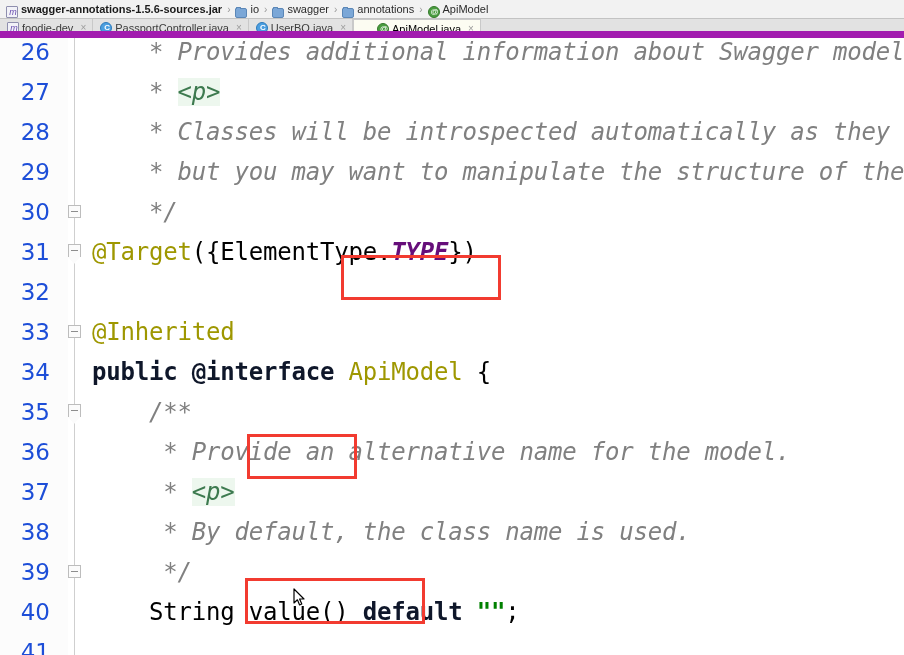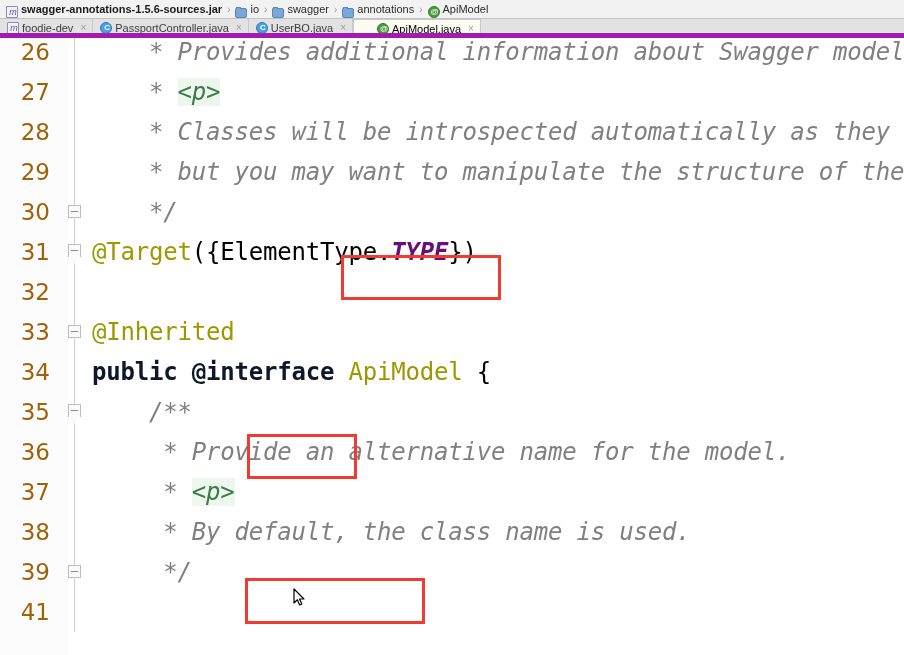--- a/index.html
+++ b/index.html
@@ -92,21 +92,21 @@
     line-height: 12px;
     color: #ffffff;
     font-family: "Liberation Sans", sans-serif;
   }
 
   
   .tabstrip {
     height: 19px;
     box-sizing: border-box;
     background: #e2e2e2;
-    border-bottom: 5px solid #a21caf;
+    border-bottom: 7px solid #a21caf;
     display: flex;
     align-items: stretch;
     font-size: 11px;
     overflow: hidden;
   }
   .tab {
     display: flex;
     align-items: center;
     padding: 0 6px 0 7px;
     box-sizing: border-box;
@@ -207,21 +207,21 @@
     height: 40px;
     display: flex;
     align-items: center;
     white-space: pre;
   }
   .lineno {
     width: 58px;
     box-sizing: border-box;
     text-align: right;
     padding-right: 8px;
-    color: #a16207;
+    color: #1d4ed8;
     font-family: "DejaVu Sans", sans-serif;
     font-size: 23px;
     line-height: 40px;
     flex: none;
     user-select: none;
   }
   .fold {
     width: 34px;
     flex: none;
     position: relative;
@@ -386,20 +386,21 @@
         <div class="line"><div class="lineno">30</div><div class="fold"><div class="fold-line"></div><div class="fold-box"></div></div><div class="code"><span class="t-comment">    */</span></div></div>
         <div class="line"><div class="lineno">31</div><div class="fold"><div class="fold-line"></div><div class="fold-arrow"></div></div><div class="code"><span class="t-anno">@Target</span><span class="t-plain">({ElementType.</span><span class="t-static">TYPE</span><span class="t-plain">})</span></div></div>
         <div class="line"><div class="lineno">32</div><div class="fold"><div class="fold-line"></div></div></div>
         <div class="line"><div class="lineno">33</div><div class="fold"><div class="fold-line"></div><div class="fold-box"></div></div><div class="code"><span class="t-anno">@Inherited</span></div></div>
         <div class="line"><div class="lineno">34</div><div class="fold"><div class="fold-line"></div></div><div class="code"><span class="t-kw">public </span><span class="t-kw">@interface</span><span class="t-plain"> </span><span class="t-classname">ApiModel</span><span class="t-plain"> {</span></div></div>
         <div class="line"><div class="lineno">35</div><div class="fold"><div class="fold-line"></div><div class="fold-arrow"></div></div><div class="code"><span class="t-comment">    /**</span></div></div>
         <div class="line"><div class="lineno">36</div><div class="fold"><div class="fold-line"></div></div><div class="code"><span class="t-comment">     * Provide an alternative name for the model.</span></div></div>
         <div class="line"><div class="lineno">37</div><div class="fold"><div class="fold-line"></div></div><div class="code"><span class="t-comment">     * </span><span class="t-tag">&lt;p&gt;</span></div></div>
         <div class="line"><div class="lineno">38</div><div class="fold"><div class="fold-line"></div></div><div class="code"><span class="t-comment">     * By default, the class name is used.</span></div></div>
         <div class="line"><div class="lineno">39</div><div class="fold"><div class="fold-line"></div><div class="fold-box"></div></div><div class="code"><span class="t-comment">     */</span></div></div>
+        <div class="line"><div class="lineno">40</div><div class="fold"><div class="fold-line"></div></div><div class="code"><span class="t-plain">    String </span><span class="t-plain">value()</span><span class="t-plain"> </span><span class="t-kw">default</span><span class="t-plain"> </span><span class="t-string">""</span><span class="t-plain">;</span></div></div>
         <div class="line"><div class="lineno">41</div><div class="fold"><div class="fold-line"></div></div><div class="code"><span class="t-plain"></span></div></div>
       </div>
     <div id="overlays">
         <div class="redbox" style="left: 341px; top: 217px; width: 160px; height: 45px; border-color: rgb(242, 59, 48);"></div>
         <div class="redbox" style="left: 247px; top: 396px; width: 110px; height: 45px; border-color: rgb(242, 59, 48);"></div>
         <div class="redbox" style="left: 245px; top: 540px; width: 180px; height: 46px; border-color: rgb(242, 59, 48);"></div>
         <div class="cursor-ibeam" style="left: 293px; top: 550px;"><svg width="14" height="20" viewBox="0 0 14 20">
             <path d="M1,1 L1,15 L4.4,11.8 L6.6,17 L8.8,16 L6.6,11 L11,11 Z" fill="#ffffff" stroke="#000000" stroke-width="1.2" stroke-linejoin="round"></path>
           </svg></div>
       </div>

